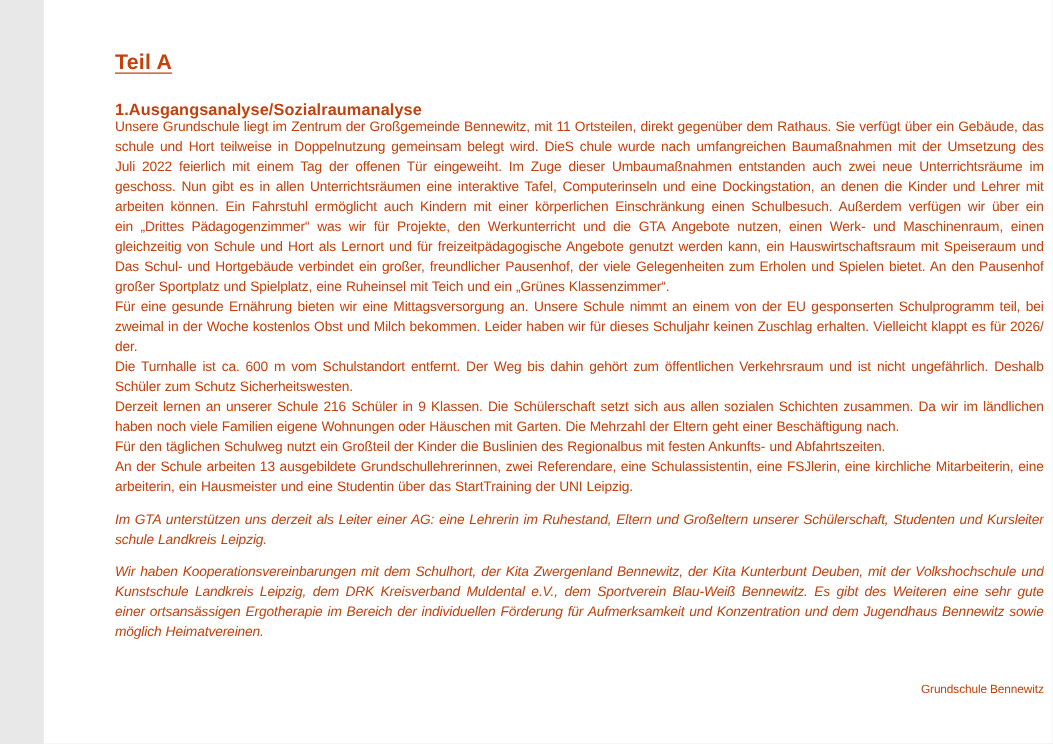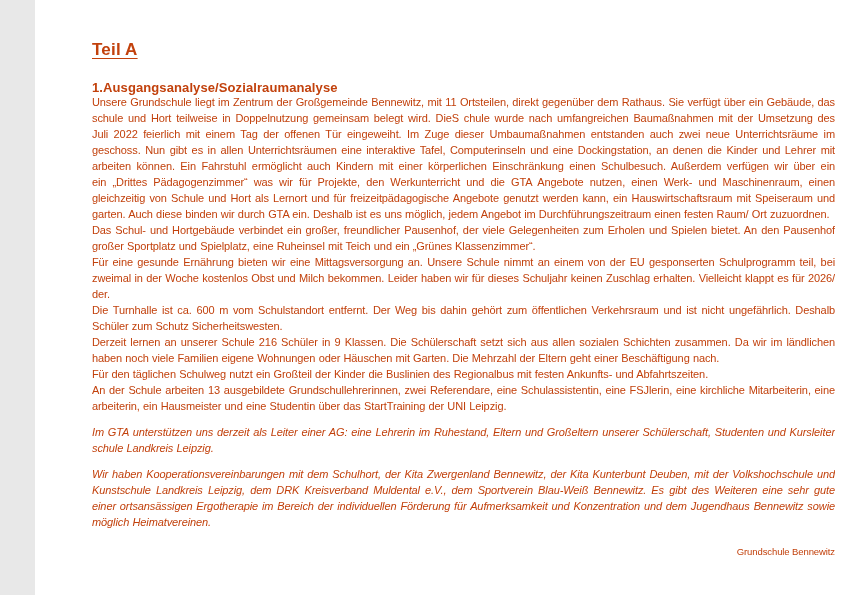--- a/index.html
+++ b/index.html
@@ -70,21 +70,20 @@
   <div class="section-heading">1.Ausgangsanalyse/Sozialraumanalyse</div>
   <div class="doc-body">
       <div class="block">
         <div class="line just">Unsere Grundschule liegt im Zentrum der Großgemeinde Bennewitz, mit 11 Ortsteilen, direkt gegenüber dem Rathaus. Sie verfügt über ein Gebäude, das von Grund-</div>
         <div class="line just">schule und Hort teilweise in Doppelnutzung gemeinsam belegt wird. DieS chule wurde nach umfangreichen Baumaßnahmen mit der Umsetzung des Digitalpakets im</div>
         <div class="line just">Juli 2022 feierlich mit einem Tag der offenen Tür eingeweiht. Im Zuge dieser Umbaumaßnahmen entstanden auch zwei neue Unterrichtsräume im ausgebauten Dach-</div>
         <div class="line just">geschoss. Nun gibt es in allen Unterrichtsräumen eine interaktive Tafel, Computerinseln und eine Dockingstation, an denen die Kinder und Lehrer mit ihren Laptops</div>
         <div class="line just">arbeiten können. Ein Fahrstuhl ermöglicht auch Kindern mit einer körperlichen Einschränkung einen Schulbesuch. Außerdem verfügen wir über ein Computerzimmer,</div>
         <div class="line just">ein „Drittes Pädagogenzimmer“ was wir für Projekte, den Werkunterricht und die GTA Angebote nutzen, einen Werk- und Maschinenraum, einen Kombiraum der</div>
         <div class="line just">gleichzeitig von Schule und Hort als Lernort und für freizeitpädagogische Angebote genutzt werden kann, ein Hauswirtschaftsraum mit Speiseraum und einen Schul-</div>
-        <div class="line">garten. Auch diese binden wir durch GTA ein. Deshalb ist es uns möglich, jedem Angebot im Durchführungszeitraum einen festen Raum/ Ort zuzuordnen.</div>
         <div class="line just">Das Schul- und Hortgebäude verbindet ein großer, freundlicher Pausenhof, der viele Gelegenheiten zum Erholen und Spielen bietet. An den Pausenhof grenzt ein</div>
         <div class="line">großer Sportplatz und Spielplatz, eine Ruheinsel mit Teich und ein „Grünes Klassenzimmer“.</div>
         <div class="line just">Für eine gesunde Ernährung bieten wir eine Mittagsversorgung an. Unsere Schule nimmt an einem von der EU gesponserten Schulprogramm teil, bei dem die Schüler</div>
         <div class="line just">zweimal in der Woche kostenlos Obst und Milch bekommen. Leider haben wir für dieses Schuljahr keinen Zuschlag erhalten. Vielleicht klappt es für 2026/ 2027 wie-</div>
         <div class="line">der.</div>
         <div class="line just">Die Turnhalle ist ca. 600 m vom Schulstandort entfernt. Der Weg bis dahin gehört zum öffentlichen Verkehrsraum und ist nicht ungefährlich. Deshalb tragen unsere</div>
         <div class="line">Schüler zum Schutz Sicherheitswesten.</div>
         <div class="line just">Derzeit lernen an unserer Schule 216 Schüler in 9 Klassen. Die Schülerschaft setzt sich aus allen sozialen Schichten zusammen. Da wir im ländlichen Raum leben,</div>
         <div class="line">haben noch viele Familien eigene Wohnungen oder Häuschen mit Garten. Die Mehrzahl der Eltern geht einer Beschäftigung nach.</div>
         <div class="line">Für den täglichen Schulweg nutzt ein Großteil der Kinder die Buslinien des Regionalbus mit festen Ankunfts- und Abfahrtszeiten.</div>

